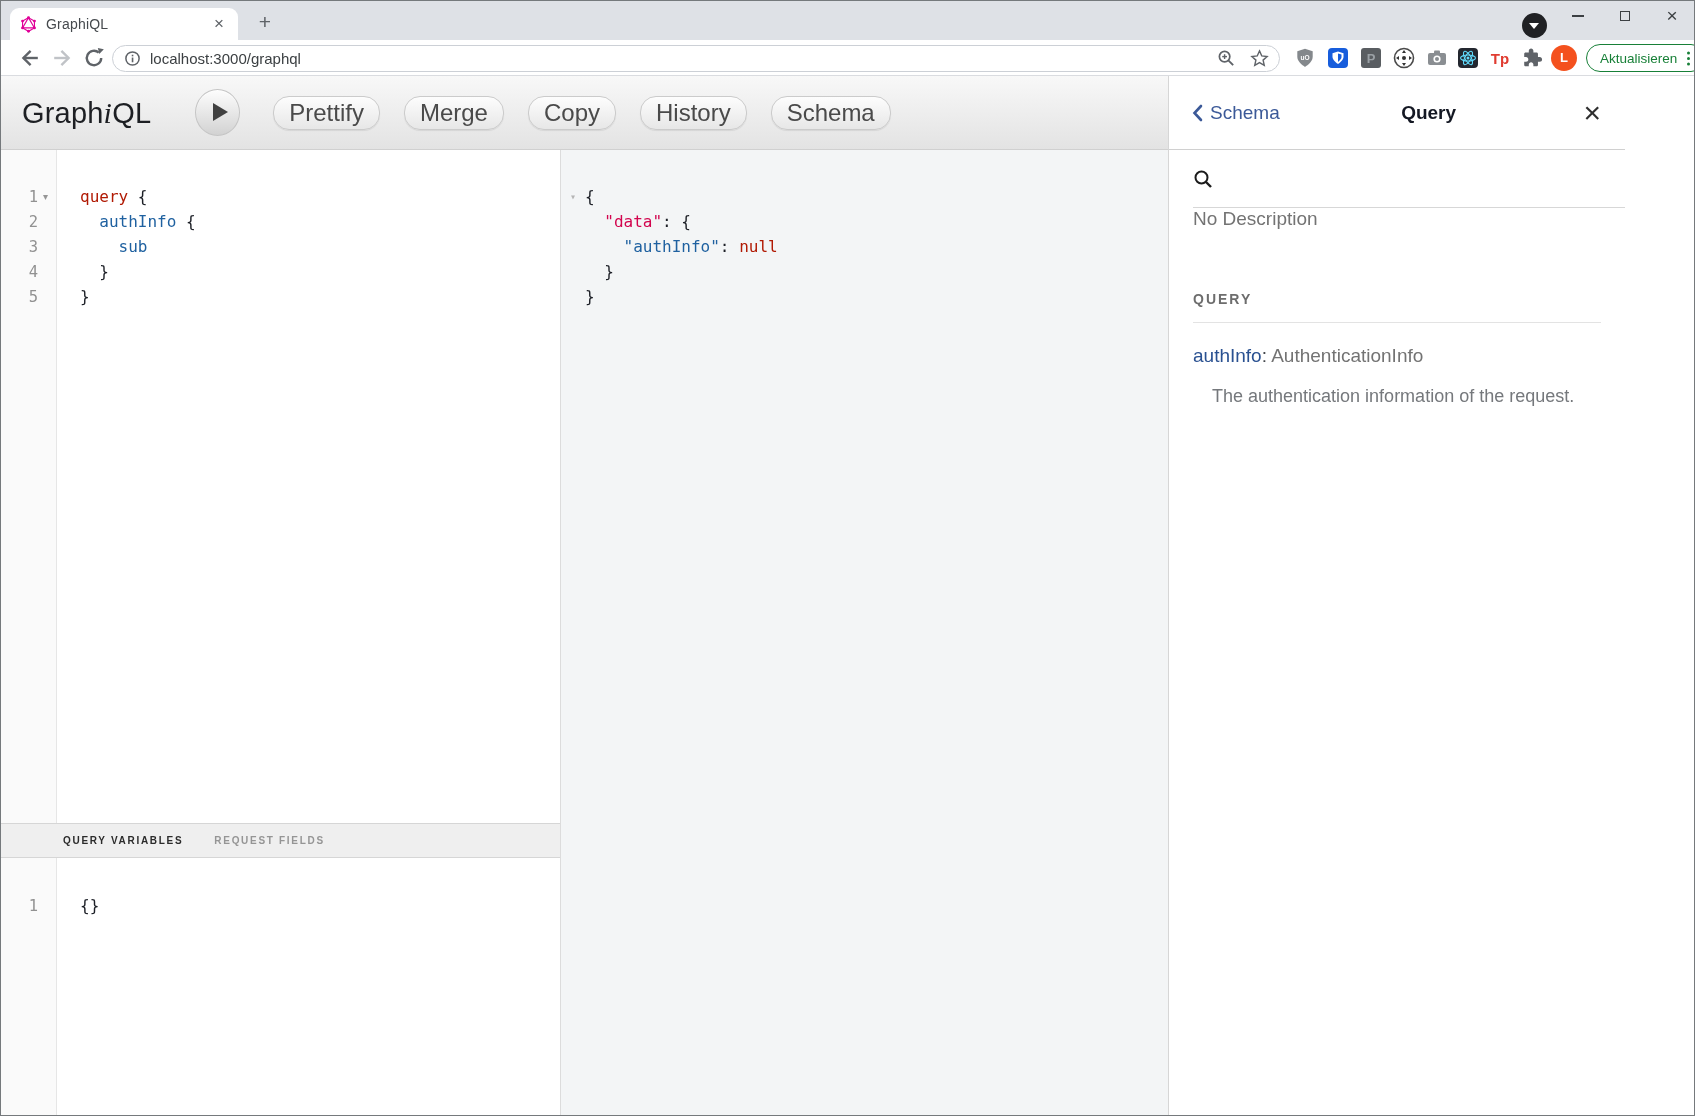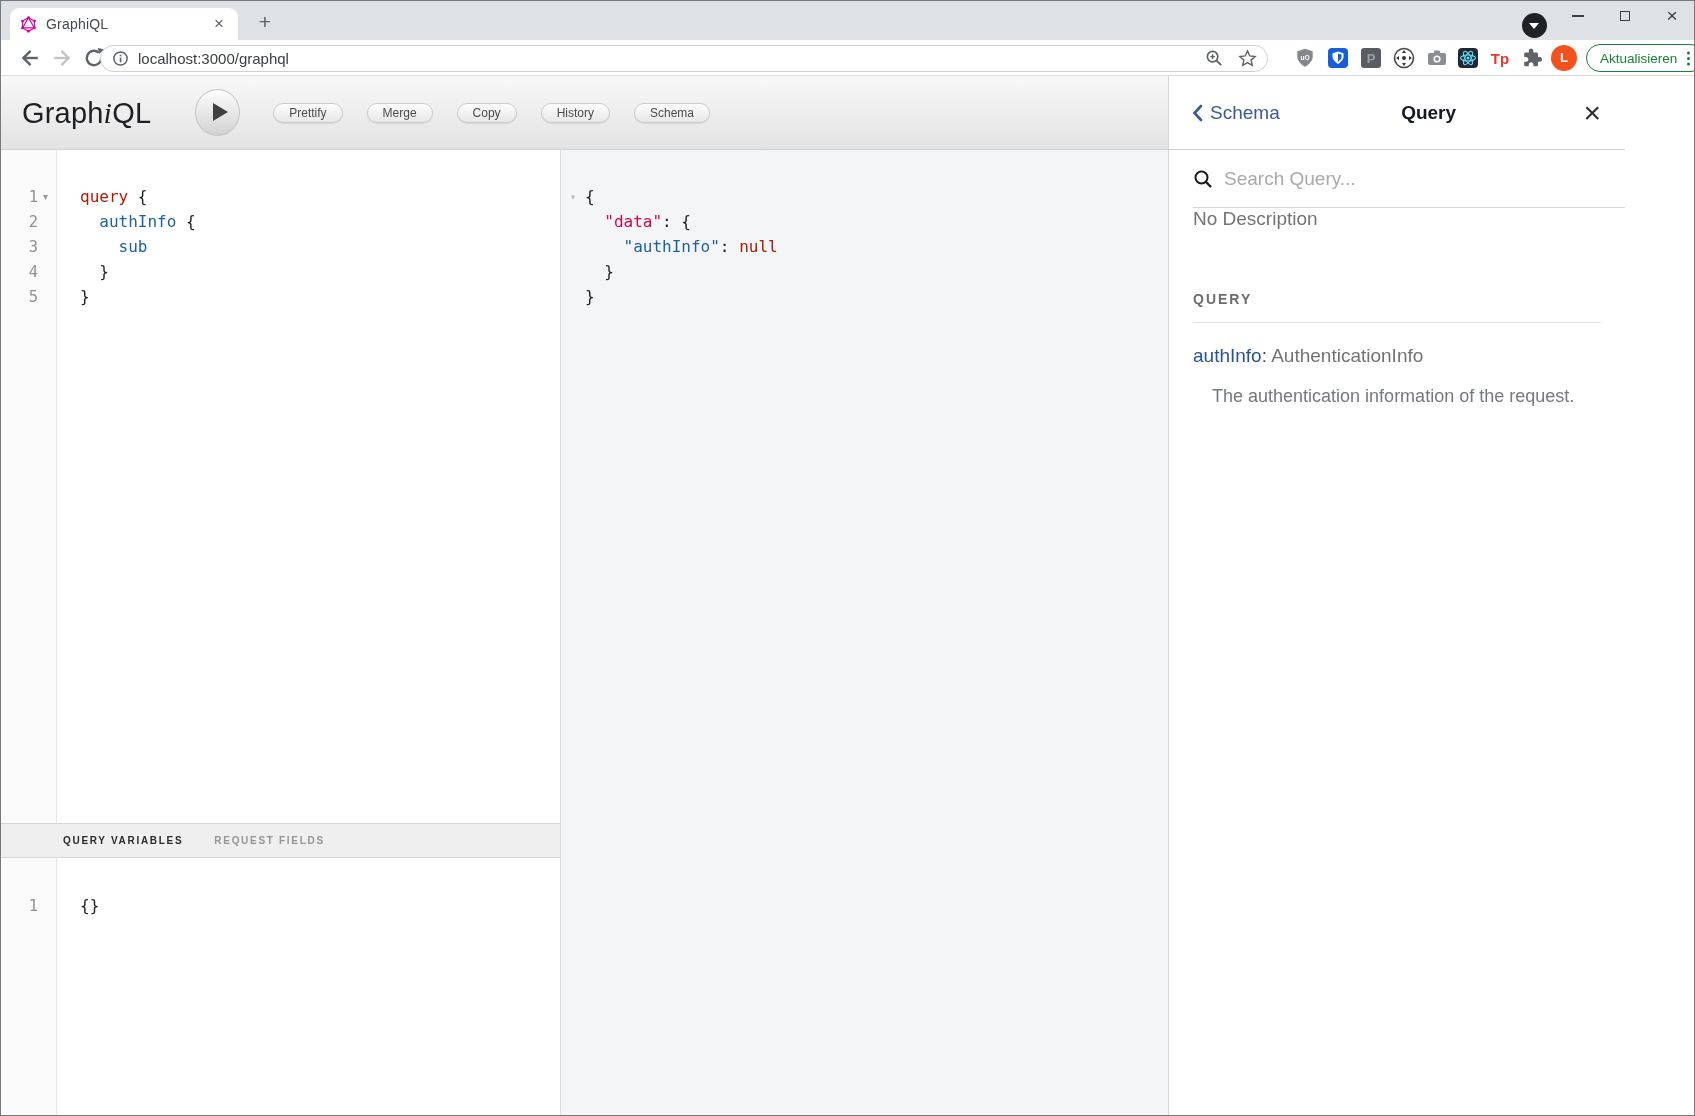--- a/index.html
+++ b/index.html
@@ -17,35 +17,35 @@
   .update-badge { position:absolute; left:1522px; top:13px; width:25px; height:25px; border-radius:50%; background:#202124; }
   .update-badge i { position:absolute; left:7px; top:10px; width:0; height:0; border-left:5.5px solid transparent; border-right:5.5px solid transparent; border-top:6px solid #fff; }
   .win-btn { position:absolute; top:2px; width:44px; height:28px; display:flex; align-items:center; justify-content:center; color:#3c4043; }
   .ctl-min { left:1556px; } .ctl-min i { width:12px; height:2px; background:#3c4043; }
   .ctl-max { left:1603px; } .ctl-max i { width:10px; height:10px; border:1.6px solid #3c4043; }
   .ctl-close { left:1650px; font-size:19px; font-weight:300; }
 
   
   .btoolbar { position:absolute; left:0; top:40px; width:1695px; height:36px; background:#fff; border-bottom:1px solid #dadce0; }
   .nav-icon { position:absolute; top:46px; width:24px; height:24px; }
-  .omnibox { position:absolute; left:100px; top:45px; width:1168px; height:27px; border:1px solid #ccd0d6; border-radius:14px; background:#fff; display:flex; align-items:center; padding:0 10px 0 11px; }
+  .omnibox { position:absolute; left:112px; top:45px; width:1168px; height:27px; border:1px solid #ccd0d6; border-radius:14px; background:#fff; display:flex; align-items:center; padding:0 10px 0 11px; }
   .ob-url { font-size:15px; color:#3c4043; margin-left:9px; flex:1; white-space:nowrap; }
   .ext { position:absolute; top:47px; width:22px; height:22px; }
   .avatar { position:absolute; left:1551px; top:45px; width:26px; height:26px; border-radius:50%; background:#F4511E; color:#fff; font-size:13px; font-weight:bold; text-align:center; line-height:26px; }
   .update-pill { position:absolute; left:1586px; top:44px; height:28px; border:1.5px solid #188038; border-radius:15px; background:#fff; color:#188038; font-size:13.5px; display:flex; align-items:center; padding:0 13px 0 13px; gap:10px; }
   .kebab { width:3px; height:3px; border-radius:50%; background:#188038; box-shadow:0 -5.5px 0 #188038, 0 5.5px 0 #188038; margin-right:1px; }
 
   
   .gql-topbar { position:absolute; left:0; top:76px; width:1168px; height:74px; background:linear-gradient(#f8f8f8,#e3e3e3); border-bottom:1px solid #d0d0d0; display:flex; align-items:center; }
   .gql-logo { margin-left:22px; font-size:29px; color:#1d1f23; letter-spacing:.2px; }
   .gql-logo .iti { font-family:"Liberation Serif","DejaVu Serif",serif; font-style:italic; font-size:30px; }
   .exec-btn { margin-left:44px; width:45px; height:47px; border-radius:50%; background:linear-gradient(#fdfdfd,#d2d2d2); border:1px solid #c5c5c5; box-shadow:0 1px 0 rgba(255,255,255,.7) inset; position:relative; flex:none; }
   .exec-btn i { position:absolute; left:17px; top:13px; width:0; height:0; border-left:15px solid #404040; border-top:9.5px solid transparent; border-bottom:9.5px solid transparent; }
   .gql-buttons { margin-left:33px; display:flex; gap:24px; }
-  .tb-btn { font-family:inherit; background:linear-gradient(#fdfdfd,#e7e7e7); border:1px solid #cbcbcb; border-radius:16px; padding:2px 15px; font-size:12px; color:#4a4a4a; box-shadow:0 1px 1px rgba(0,0,0,.08); }
+  .tb-btn { font-family:inherit; background:linear-gradient(#fdfdfd,#e7e7e7); border:1px solid #cbcbcb; border-radius:16px; padding:2px 15px; font-size:24px; color:#4a4a4a; box-shadow:0 1px 1px rgba(0,0,0,.08); }
 
   
   .mono { font-family:"DejaVu Sans Mono","Liberation Mono",monospace; }
   .query-pane { position:absolute; left:0; top:150px; width:560px; height:673px; background:#fff; }
   .vars-editor { position:absolute; left:0; top:858px; width:560px; height:257px; background:#fff; }
   .cm-gutter { position:absolute; left:0; top:0; bottom:0; width:57px; background:#fafafa; border-right:1px solid #e6e6e6; }
   .cm-gutter-row { height:25px; display:flex; align-items:center; justify-content:flex-end; padding-right:3px; }
   .lnum { color:#919191; font-size:15.5px; width:32px; text-align:right; font-family:"DejaVu Sans Mono","Liberation Mono",monospace; }
   .fold { width:15px; text-align:center; color:#969696; font-size:10px; }
   .cm-code { position:absolute; left:58px; top:0; right:0; font-size:16px; line-height:25px; white-space:pre; padding-left:22px; }
@@ -265,21 +265,20 @@
         <span>Schema</span>
       </span>
       <span class="doc-title">Query</span>
       <span class="doc-close">×</span>
     </div>
     <div class="doc-search">
       <svg width="20" height="20" viewBox="0 0 20 20">
         <circle cx="8.5" cy="8.5" r="6" stroke="#1b1b1b" stroke-width="2" fill="none"></circle>
         <line x1="13" y1="13" x2="18" y2="18" stroke="#1b1b1b" stroke-width="2.4"></line>
       </svg>
-      <input type="text" placeholder="Search Query..." style="">
     </div>
     <div class="doc-body">
       <div class="no-desc">No Description</div>
       <div class="fields-h">QUERY</div>
       <div class="fields-divider"></div>
       <div class="field-row">
         <span class="f-name">authInfo</span><span class="f-colon">: </span><span class="f-type">AuthenticationInfo</span>
       </div>
       <div class="f-desc">The authentication information of the request.</div>
     </div>

